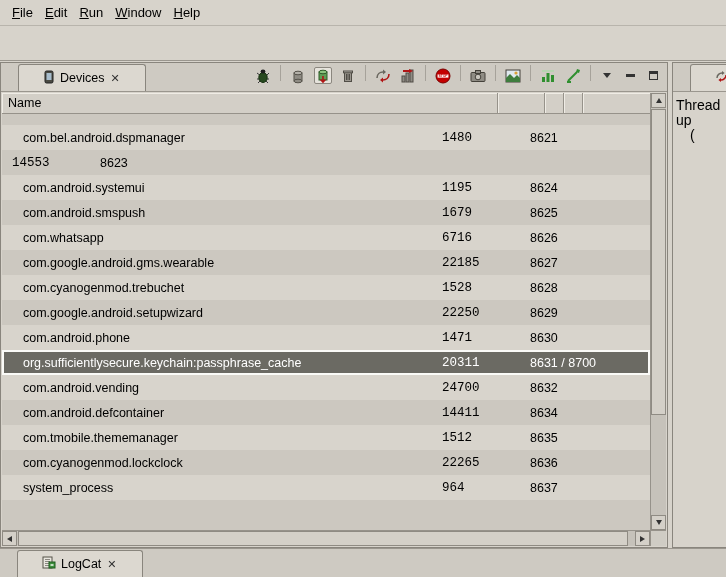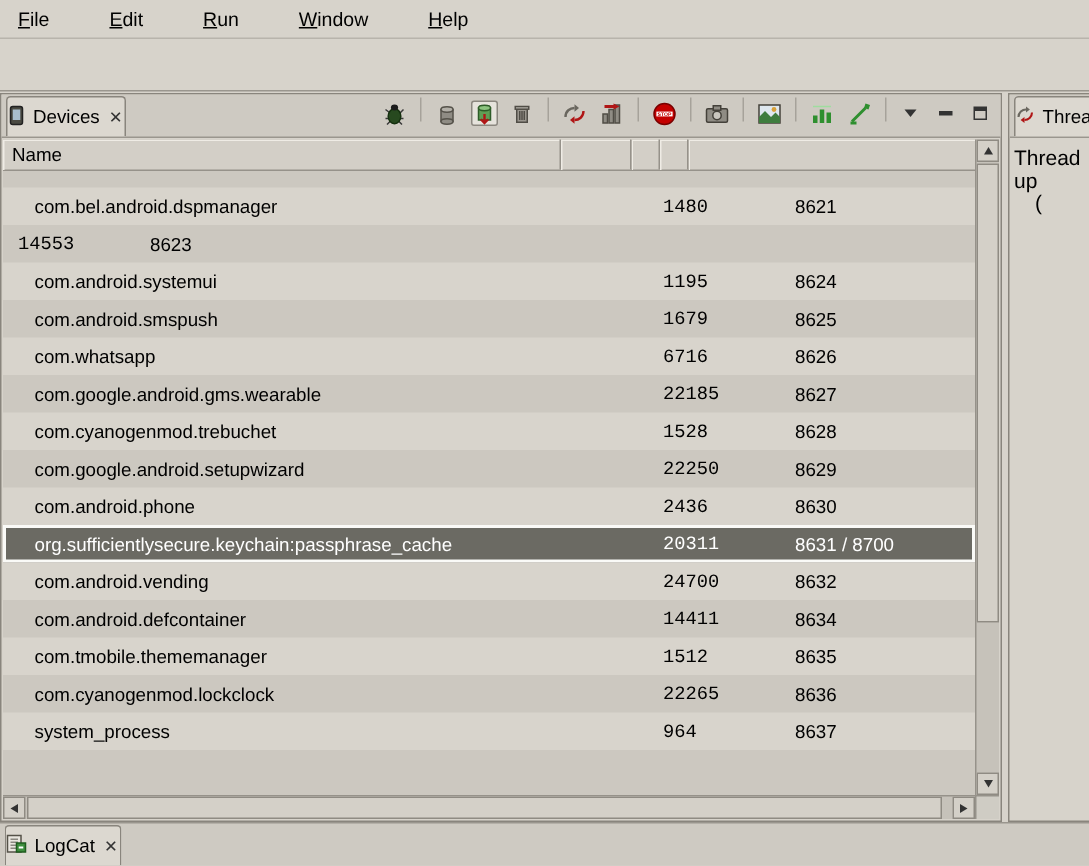--- a/index.html
+++ b/index.html
@@ -8,21 +8,21 @@
     font-family: "Liberation Sans", sans-serif;
     font-size: 12.5px;
     background: #d7d3cb;
     color: #000;
     position: relative;
   }
   .window { position:absolute; inset:0; }
 
   
   .menubar {
-    height:26px; display:flex; align-items:center; gap:36px;
+    height:26px; display:flex; align-items:center; gap:8px;
     padding-left:10px; background:#d7d3cb; border-bottom:1px solid #b8b4ac;
   }
   .menu-item { cursor:default; padding:2px 2px; font-size:13px; }
   .menu-item::first-letter { text-decoration: underline; }
 
   .toolbar-space { height:35px; border-bottom:1px solid #9a968e; background:#d7d3cb; }
 
   
   .main { position:absolute; top:62px; left:0; width:726px; height:486px; display:flex; }
   .devices-panel {
@@ -33,21 +33,21 @@
   .threads-panel { flex:1; position:relative; background:#d7d3cb; border:1px solid #89857d; border-right:none; overflow:hidden; }
 
   
   .panel-tabbar {
     height:29px; background:#cecac2; border-bottom:1px solid #9a968e;
     display:flex; align-items:flex-end; overflow:hidden;
   }
   .tab {
     height:27px; display:flex; align-items:center; gap:5px;
     background:#dcd8d0; border:1px solid #89857d; border-bottom:none;
-    border-radius:3px 3px 0 0; padding:0 0; margin-left:3px; white-space:nowrap;
+    border-radius:3px 3px 0 0; padding:0 24px; margin-left:17px; white-space:nowrap;
   }
   .tab-close { font-size:11px; color:#333; padding:0 1px; cursor:default; }
 
   
   .dev-toolbar { margin-left:auto; display:flex; align-items:center; gap:7px; padding:0 6px 5px 0; }
   .tb-icon { width:18px; height:17px; display:flex; align-items:center; justify-content:center; }
   .tb-icon.pressed { border:1px solid #8b877f; background:#e6e3dc; border-radius:2px; }
   .tb-sep { width:1px; height:16px; background:#a6a29a; margin:0 1px 5px 1px; }
   .mini-ctl { display:flex; align-items:center; justify-content:center; width:16px; height:16px; }
   .tri-down { width:0;height:0;border-left:4px solid transparent;border-right:4px solid transparent;border-top:5px solid #333; }
@@ -58,21 +58,21 @@
   .table-area { position:absolute; top:30px; left:1px; right:1px; bottom:1px; }
   .thead {
     position:absolute; top:0; left:0; right:16px; height:21px; display:flex;
     background:#d3cfc7; border-bottom:1px solid #96928a;
   }
   .th {
     border-right:1px solid #96928a; height:100%;
     box-shadow: inset 1px 1px 0 #efece5;
     display:flex; align-items:center; padding-left:6px; overflow:hidden;
   }
-  .th-name { width:372px; }
+  .th-name { width:496px; }
   .th-pid  { width:47px; }
   .th-c1   { width:19px; }
   .th-c2   { width:19px; }
   .th-port { flex:1; border-right:none; }
 
   .tbody {
     position:absolute; top:21px; left:0; right:16px; bottom:16px;
     overflow:hidden; padding-top:11px; background:#ccc8c0;
   }
   .row { height:25px; display:flex; align-items:center; background:#d8d4cc; }
@@ -334,21 +334,21 @@
             <div class="row">
               <span class="cell cell-name">com.google.android.setupwizard</span>
               <span class="cell cell-pid">22250</span>
               <span class="cell cell-c1"></span>
               <span class="cell cell-c2"></span>
               <span class="cell cell-port">8629</span>
             </div>
 
             <div class="row">
               <span class="cell cell-name">com.android.phone</span>
-              <span class="cell cell-pid">2436</span>
+              <span class="cell cell-pid">1471</span>
               <span class="cell cell-c1"></span>
               <span class="cell cell-c2"></span>
               <span class="cell cell-port">8630</span>
             </div>
 
             <div class="row selected">
               <span class="cell cell-name">org.sufficientlysecure.keychain:passphrase_cache</span>
               <span class="cell cell-pid">20311</span>
               <span class="cell cell-c1"></span>
               <span class="cell cell-c2"></span>

